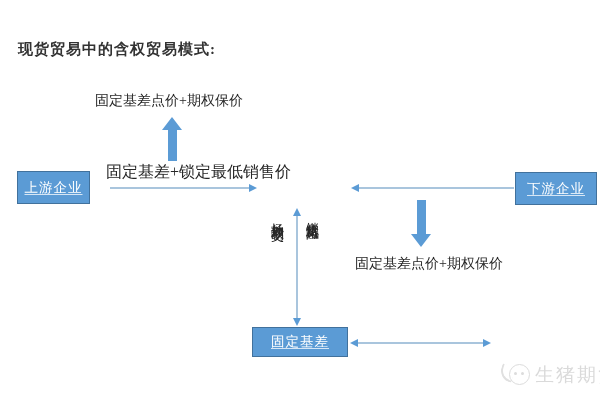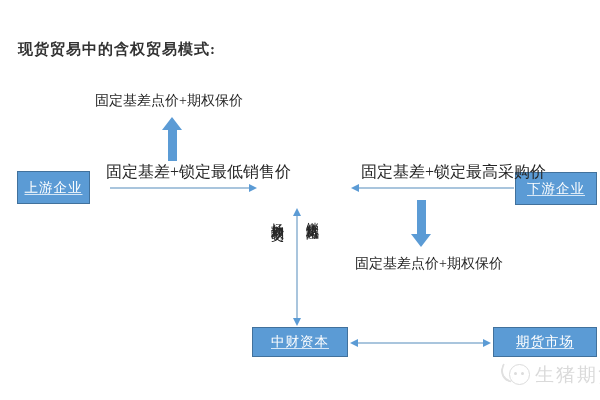--- a/index.html
+++ b/index.html
@@ -73,41 +73,37 @@
     <span>上游企业</span>
   </div>
   <div class="node" style="left:515px;top:172px;width:82px;height:33px;">
     <span>下游企业</span>
   </div>
 
   <div class="lbl small" style="left:106px;top:162px;">固定基差+锁定最低销售价</div>
   <div class="cline h" style="left:110px;top:187px;width:140px;"></div>
   <div class="ah r" style="left:249px;top:184px;"></div>
 
-  <div class="lbl small" style="left:361px;top:162px;">固定基差+锁定最高采购价</div>
   <div class="cline h" style="left:359px;top:187px;width:155px;"></div>
   <div class="ah l" style="left:351px;top:184px;"></div>
 
   <div class="block-arrow" style="left:411px;top:200px;">
     <div class="ba-shaft" style="height:34px;"></div>
     <div class="ba-head-down"></div>
   </div>
   <div class="lbl" style="left:355px;top:255px;">固定基差点价+期权保价</div>
 
   <div class="cline v" style="left:296px;top:212px;height:110px;"></div>
   <div class="ah u" style="left:293px;top:208px;"></div>
   <div class="ah d" style="left:293px;top:318px;"></div>
   <div class="vlbl" style="left:268px;top:213px;">场外期权交易</div>
   <div class="vlbl" style="left:303px;top:212px;">锁定价格风险</div>
 
   <div class="node" style="left:252px;top:327px;width:96px;height:30px;">
-    <span>中财资本</span>
-  </div>
-  <div class="node" style="left:493px;top:327px;width:104px;height:30px;">
-    <span>期货市场</span>
+    <span>固定基差</span>
   </div>
 
   <div class="cline h" style="left:356px;top:342px;width:130px;"></div>
   <div class="ah l" style="left:350px;top:339px;"></div>
   <div class="ah r" style="left:483px;top:339px;"></div>
 
   <div class="wm">
     <div class="wm-logo">
       <span class="wm-swoosh"></span>
       <span class="wm-face">

